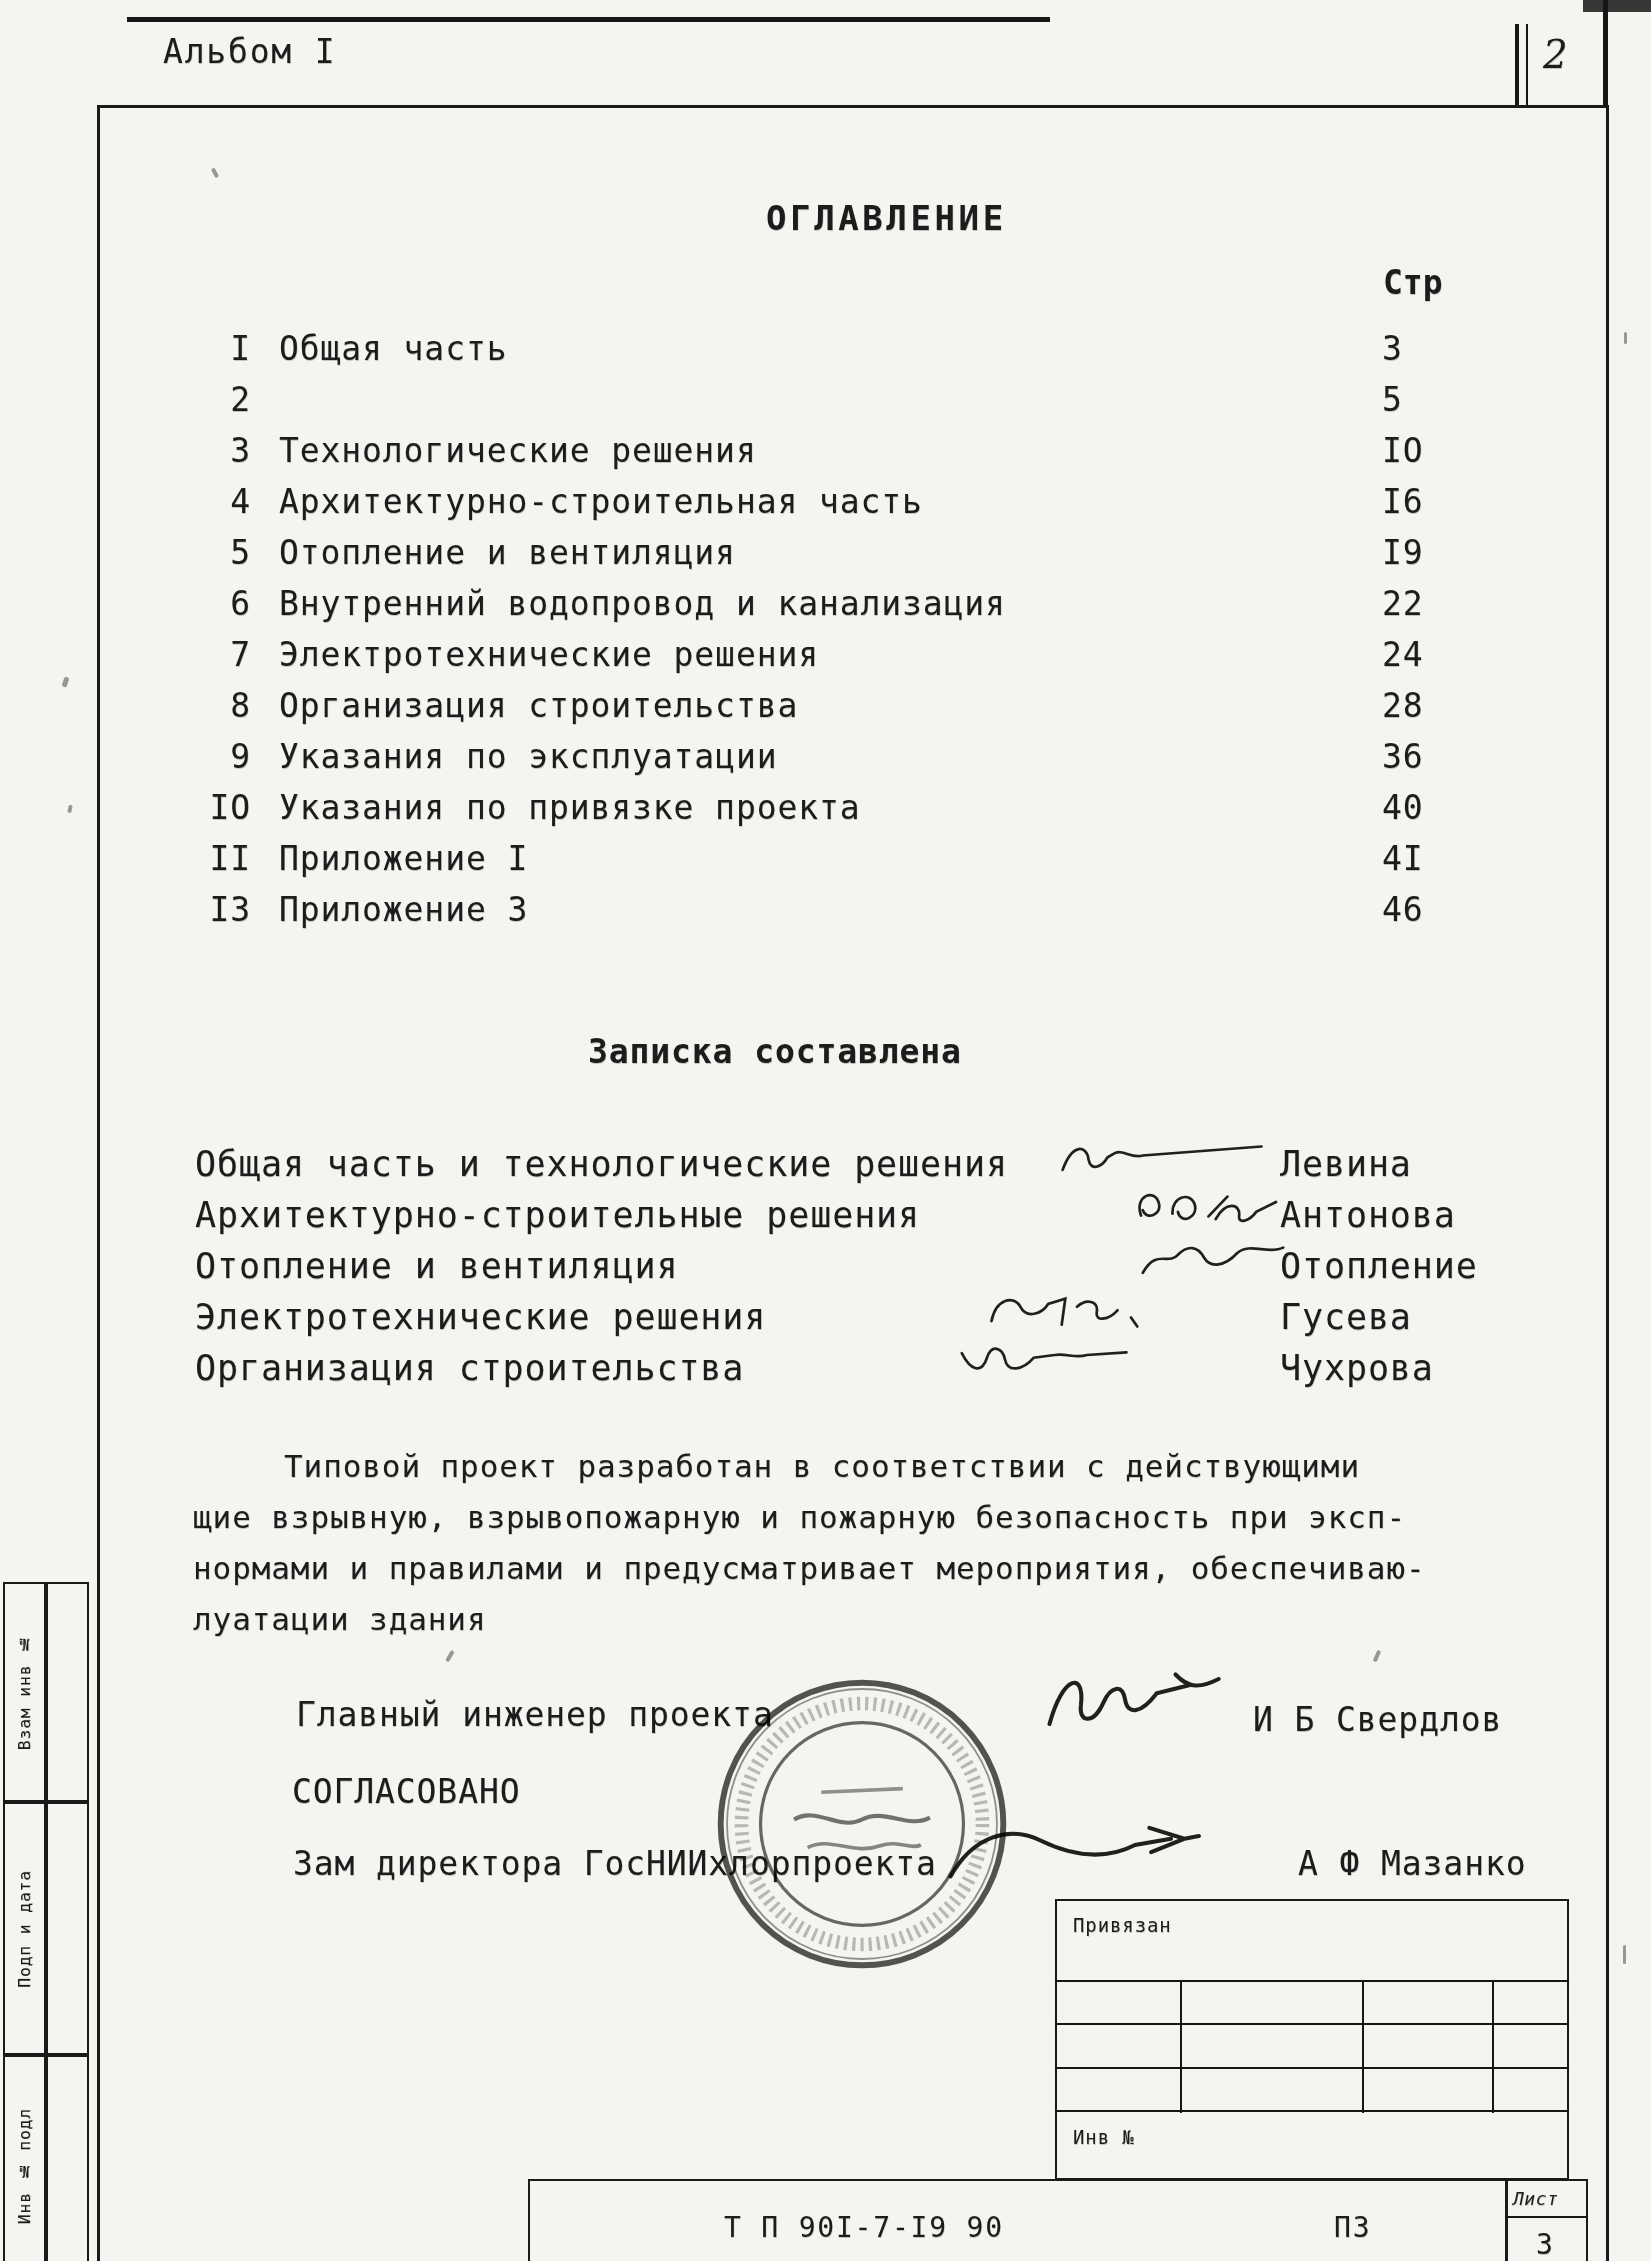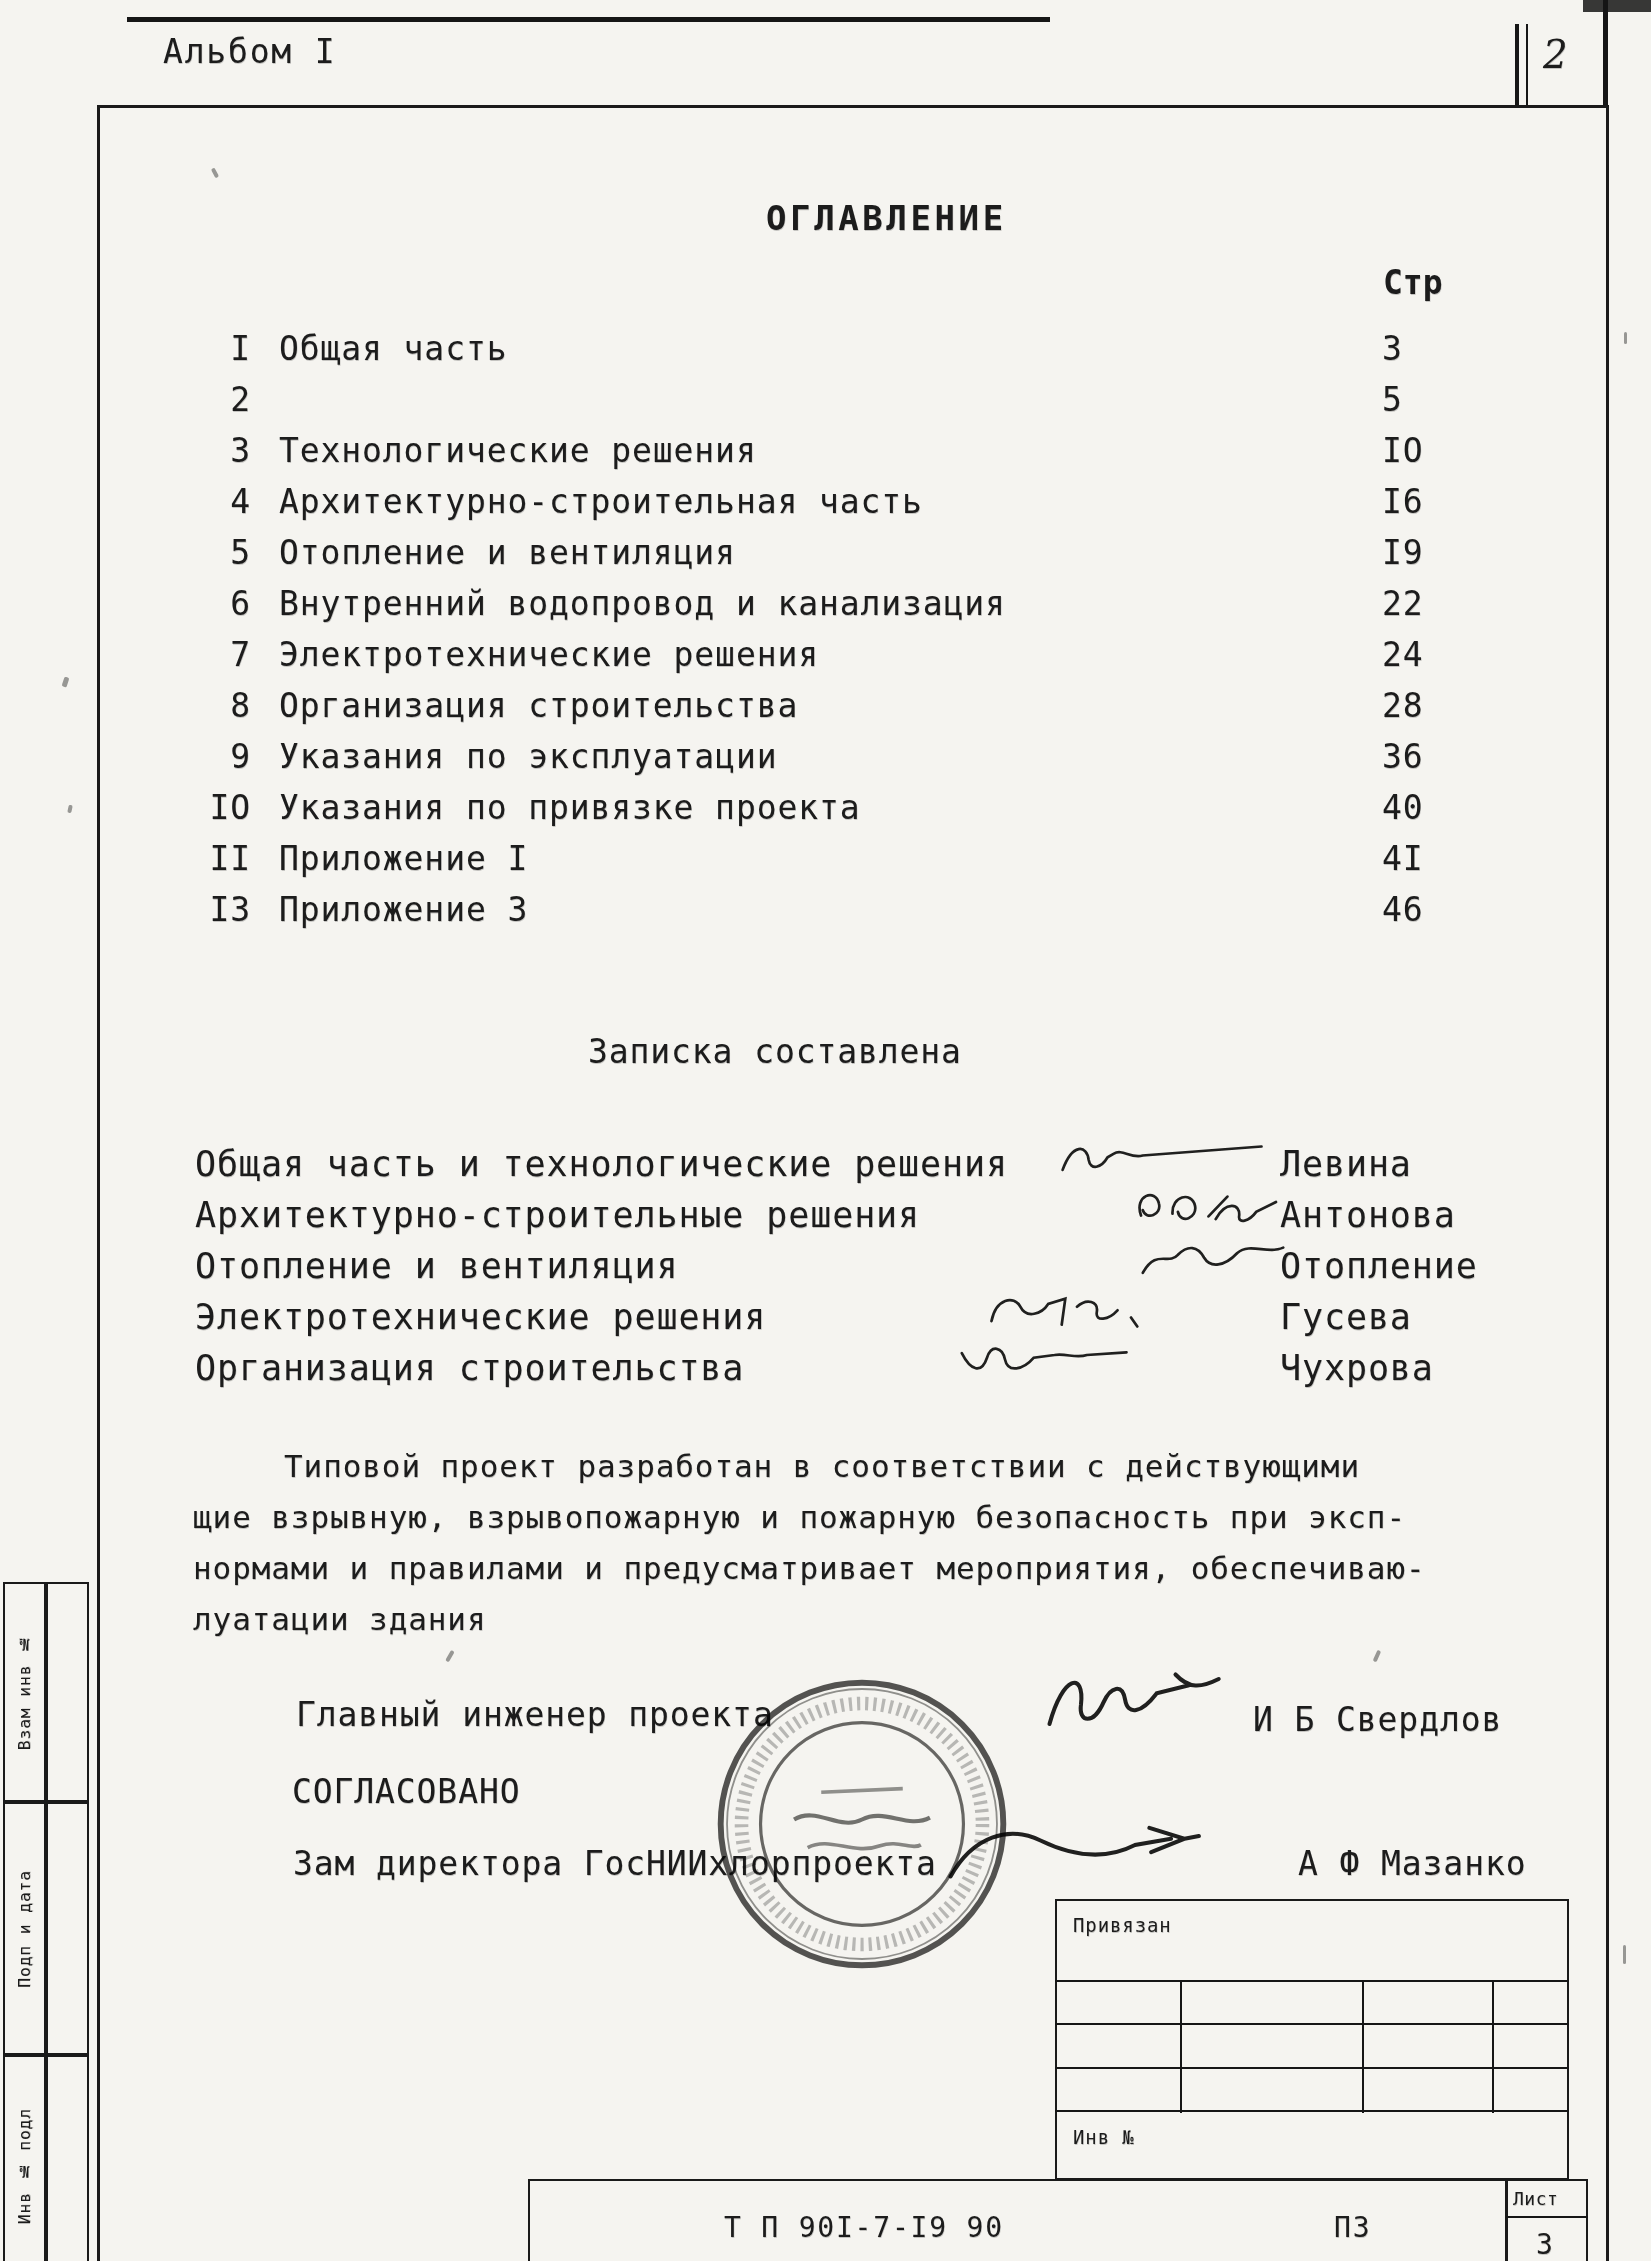--- a/index.html
+++ b/index.html
@@ -14,21 +14,21 @@
   .album{left:163px;top:32px;font-size:33px;letter-spacing:1.8px;}
   .pn-line{background:#161616;}
   .pagenum{left:1543px;top:32px;font-size:39px;font-family:"DejaVu Serif",serif;font-style:italic;}
   .toc-title{left:766px;top:198px;font-size:34px;font-weight:bold;letter-spacing:3.6px;}
   .str-head{left:1383px;top:263px;font-size:33px;font-weight:bold;}
   .toc{left:199px;top:323px;width:1262px;}
   .toc-row{display:flex;height:51px;line-height:51px;font-size:33px;letter-spacing:0.9px;}
   .toc-num{width:52px;text-align:right;}
   .toc-title-cell{margin-left:28px;}
   .toc-page{margin-left:auto;width:79px;text-align:left;}
-  .note-title{left:588px;top:1032px;font-size:33px;letter-spacing:0.9px;font-weight:normal;}
+  .note-title{left:588px;top:1032px;font-size:33px;letter-spacing:0.9px;font-weight:bold;}
   .authors{left:195px;top:1139px;width:1357px;}
   .author-row{position:relative;height:51px;font-size:35px;letter-spacing:0.9px;line-height:51px;}
   .a-sec{position:absolute;left:0;top:0;white-space:nowrap;}
   .a-name{position:absolute;left:1085px;top:0;white-space:nowrap;}
   .a-sig{position:absolute;top:-6.3px;width:217px;height:54px;}
   .a-sig svg{width:100%;height:100%;}
   .para{left:193px;top:1441px;width:1384px;font-size:31px;letter-spacing:0.9px;line-height:51px;}
   .para-line{white-space:nowrap;}
   .para-indent{padding-left:91px;}
   .appr{font-size:33px;letter-spacing:0.9px;white-space:nowrap;}
@@ -204,21 +204,21 @@
   <div class="abs rule" style="left:1180px;top:1980px;width:2.3px;height:133px;"></div>
   <div class="abs rule" style="left:1362px;top:1980px;width:2.3px;height:133px;"></div>
   <div class="abs rule" style="left:1492px;top:1980px;width:2.3px;height:133px;"></div>
   <div class="abs tb-label" style="left:1073px;top:2126px;">Инв №</div>
 
   <div class="abs tb-box" style="left:528px;top:2179px;width:979px;height:96px;"></div>
   <div class="abs strip-text" style="left:724px;top:2211px;text-align:right;">Т П 90I-7-I9 90</div>
   <div class="abs strip-text" style="left:1334px;top:2211px;">ПЗ</div>
   <div class="abs tb-box" style="left:1506px;top:2179px;width:82px;height:96px;"></div>
   <div class="abs rule" style="left:1506px;top:2216px;width:82px;height:2.3px;"></div>
-  <div class="abs" style="left:1513px;top:2188px;font-size:18px;letter-spacing:0.5px;">Лист</div>
+  <div class="abs" style="left:1513px;top:2188px;font-size:18px;letter-spacing:0.5px;font-style:italic;">Лист</div>
   <div class="abs" style="left:1536px;top:2228px;font-size:28px;">3</div>
 
   <div class="abs side-box" style="left:2.7px;top:1582px;width:43px;height:220px;">
     <span class="side-label">Взам инв №</span>
   </div>
   <div class="abs side-box" style="left:2.7px;top:1802px;width:43px;height:253px;">
     <span class="side-label">Подп и дата</span>
   </div>
   <div class="abs side-box" style="left:2.7px;top:2055px;width:43px;height:223px;">
     <span class="side-label">Инв № подл</span>

